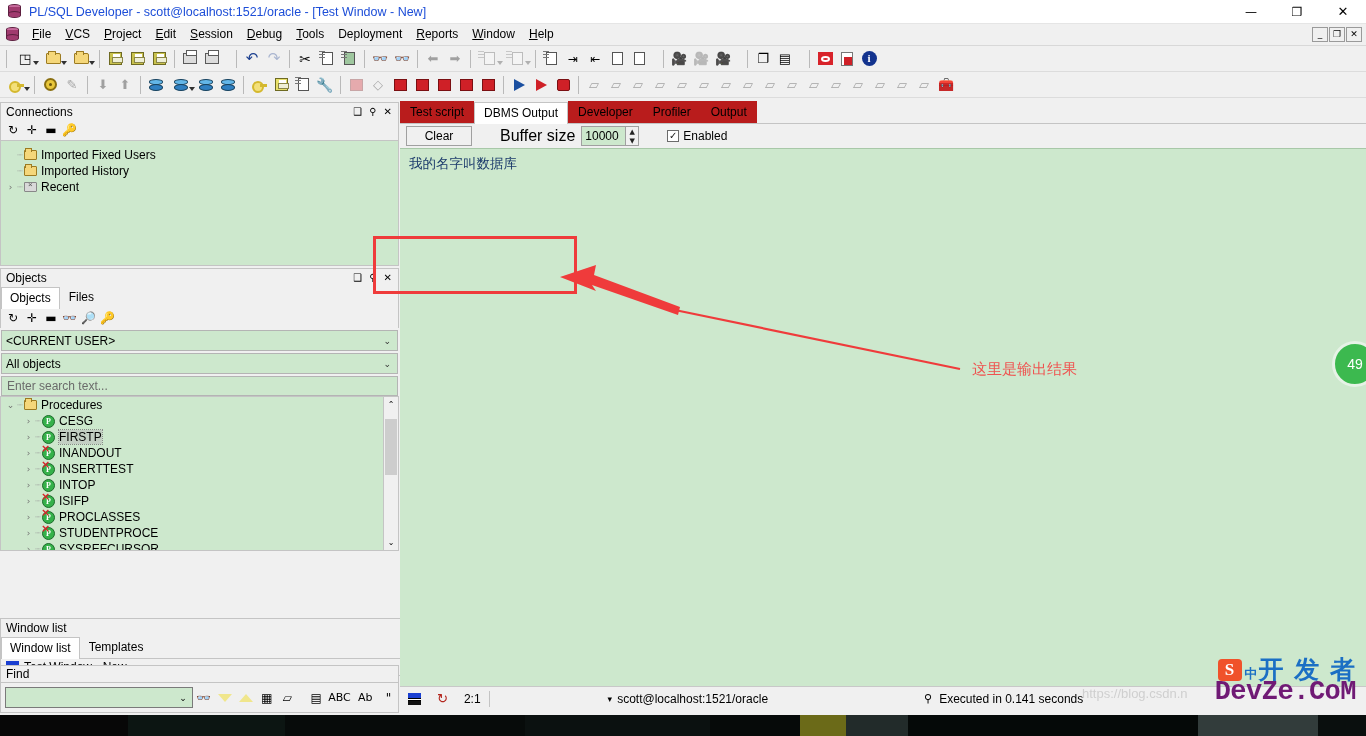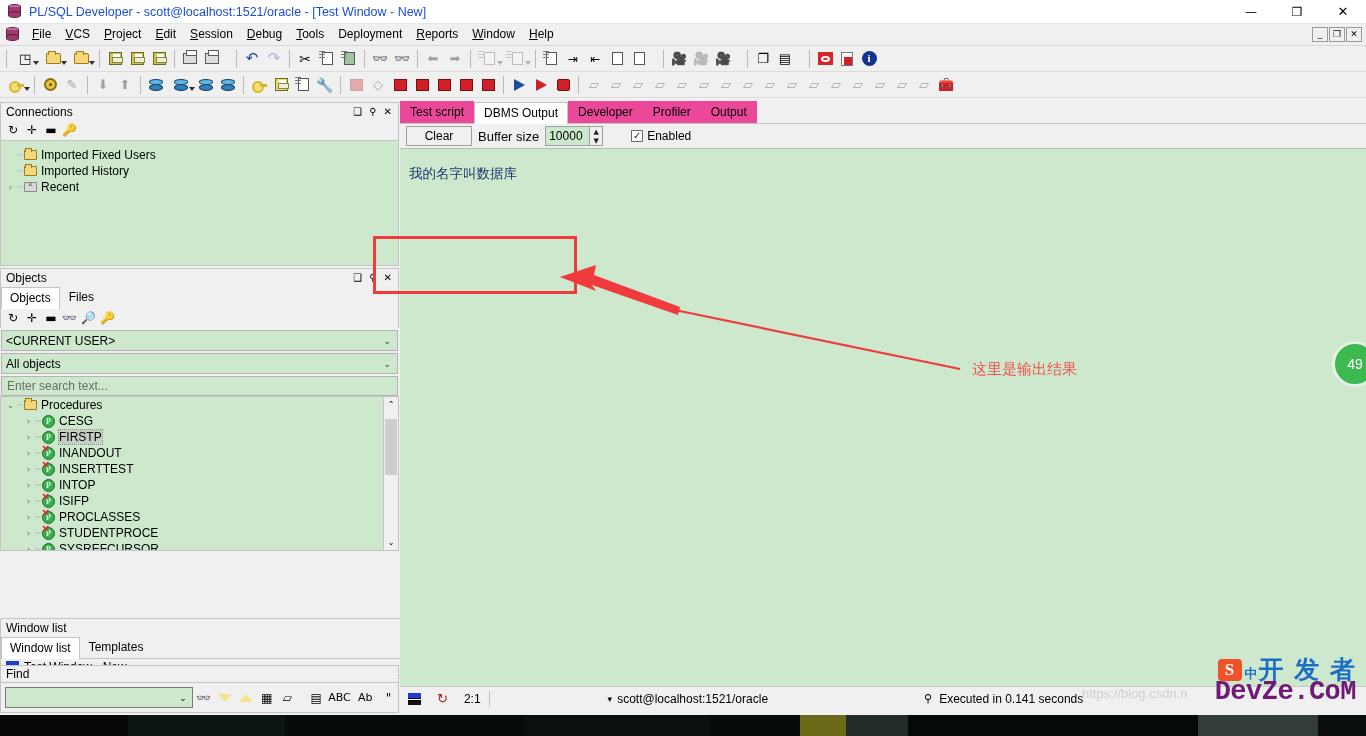--- a/index.html
+++ b/index.html
@@ -178,53 +178,53 @@
   }
   .vscroll .sbtn.bot { position:absolute; bottom:0; left:0; right:0; }
   .vscroll .thumb { position:absolute; left:1px; right:1px; background:#cdcdcd; }
   
   #rightcol { position:absolute; left:400px; right:0; top:0; bottom:0; background:#cde8cd; }
   #editor-tabs {
     height:22px; background:#f0f0f0; display:flex; align-items:flex-end;
     border-bottom:1px solid #c4c4c4;
   }
   .etab {
-    padding:3px 9px 4px 9px; font-size:12px; cursor:default; background:#ec4899;
+    padding:3px 9px 4px 9px; font-size:12px; cursor:default; background:#b91c1c;
     border:1px solid transparent; border-bottom:none; white-space:nowrap;
   }
   .etab.active { background:#fff; border-color:#c4c4c4; position:relative; top:1px; z-index:2; }
   #dbms-toolbar {
     height:24px; background:#f0f0f0; display:flex; align-items:center; padding-left:6px; gap:6px;
   }
   .btn-clear {
     width:66px; height:20px; background:#f0f0f0; border:1px solid #a0a0a0;
     font-size:12px; display:flex; align-items:center; justify-content:center;
     font-family:"Liberation Sans", sans-serif; cursor:default;
   }
-  .lbl-buffer { font-size:13px; margin-left:0; }
+  .lbl-buffer { font-size:16px; margin-left:22px; }
   .spin-wrap { display:flex; align-items:center; }
   .spin-field {
     width:44px; height:20px; background:#cde8cd; border:1px solid #a0a0a0; border-right:none;
     font-size:12px; display:flex; align-items:center; padding-left:3px;
   }
   .spin-btns { width:14px; height:20px; border:1px solid #a0a0a0; background:#f0f0f0;
                display:flex; flex-direction:column; }
   .spin-btns div { flex:1; display:flex; align-items:center; justify-content:center;
                    font-size:7px; font-family:"DejaVu Sans", sans-serif; color:#222; }
   .chk-wrap { display:flex; align-items:center; gap:4px; margin-left:22px; }
   .chkbox {
     width:12px; height:12px; background:#fff; border:1px solid #6b6b6b;
     display:flex; align-items:center; justify-content:center;
     font-size:10px; font-family:"DejaVu Sans", sans-serif; color:#1a1a1a; line-height:1;
   }
   #dbms-output {
     position:absolute; left:0; right:0; top:46px; bottom:0; background:#cde8cd;
     border-top:1px solid #a8c8a8;
   }
-  .out-line { padding:16px 0 0 9px; font-size:13.5px; color:#1b3a6b;
+  .out-line { padding:6px 0 0 9px; font-size:13.5px; color:#1b3a6b;
               font-family:"DejaVu Sans", sans-serif; }
   
   #annot-rect {
     position:absolute; left:373px; top:134px; width:204px; height:58px;
     border:3px solid #ef3b3b; pointer-events:none; z-index:30;
   }
   #annot-arrow { position:absolute; left:560px; top:155px; z-index:30; pointer-events:none; }
   #annot-text {
     position:absolute; left:972px; top:258px; color:#ef5350; font-size:15px;
     font-family:"DejaVu Sans", sans-serif; z-index:30; white-space:nowrap;

